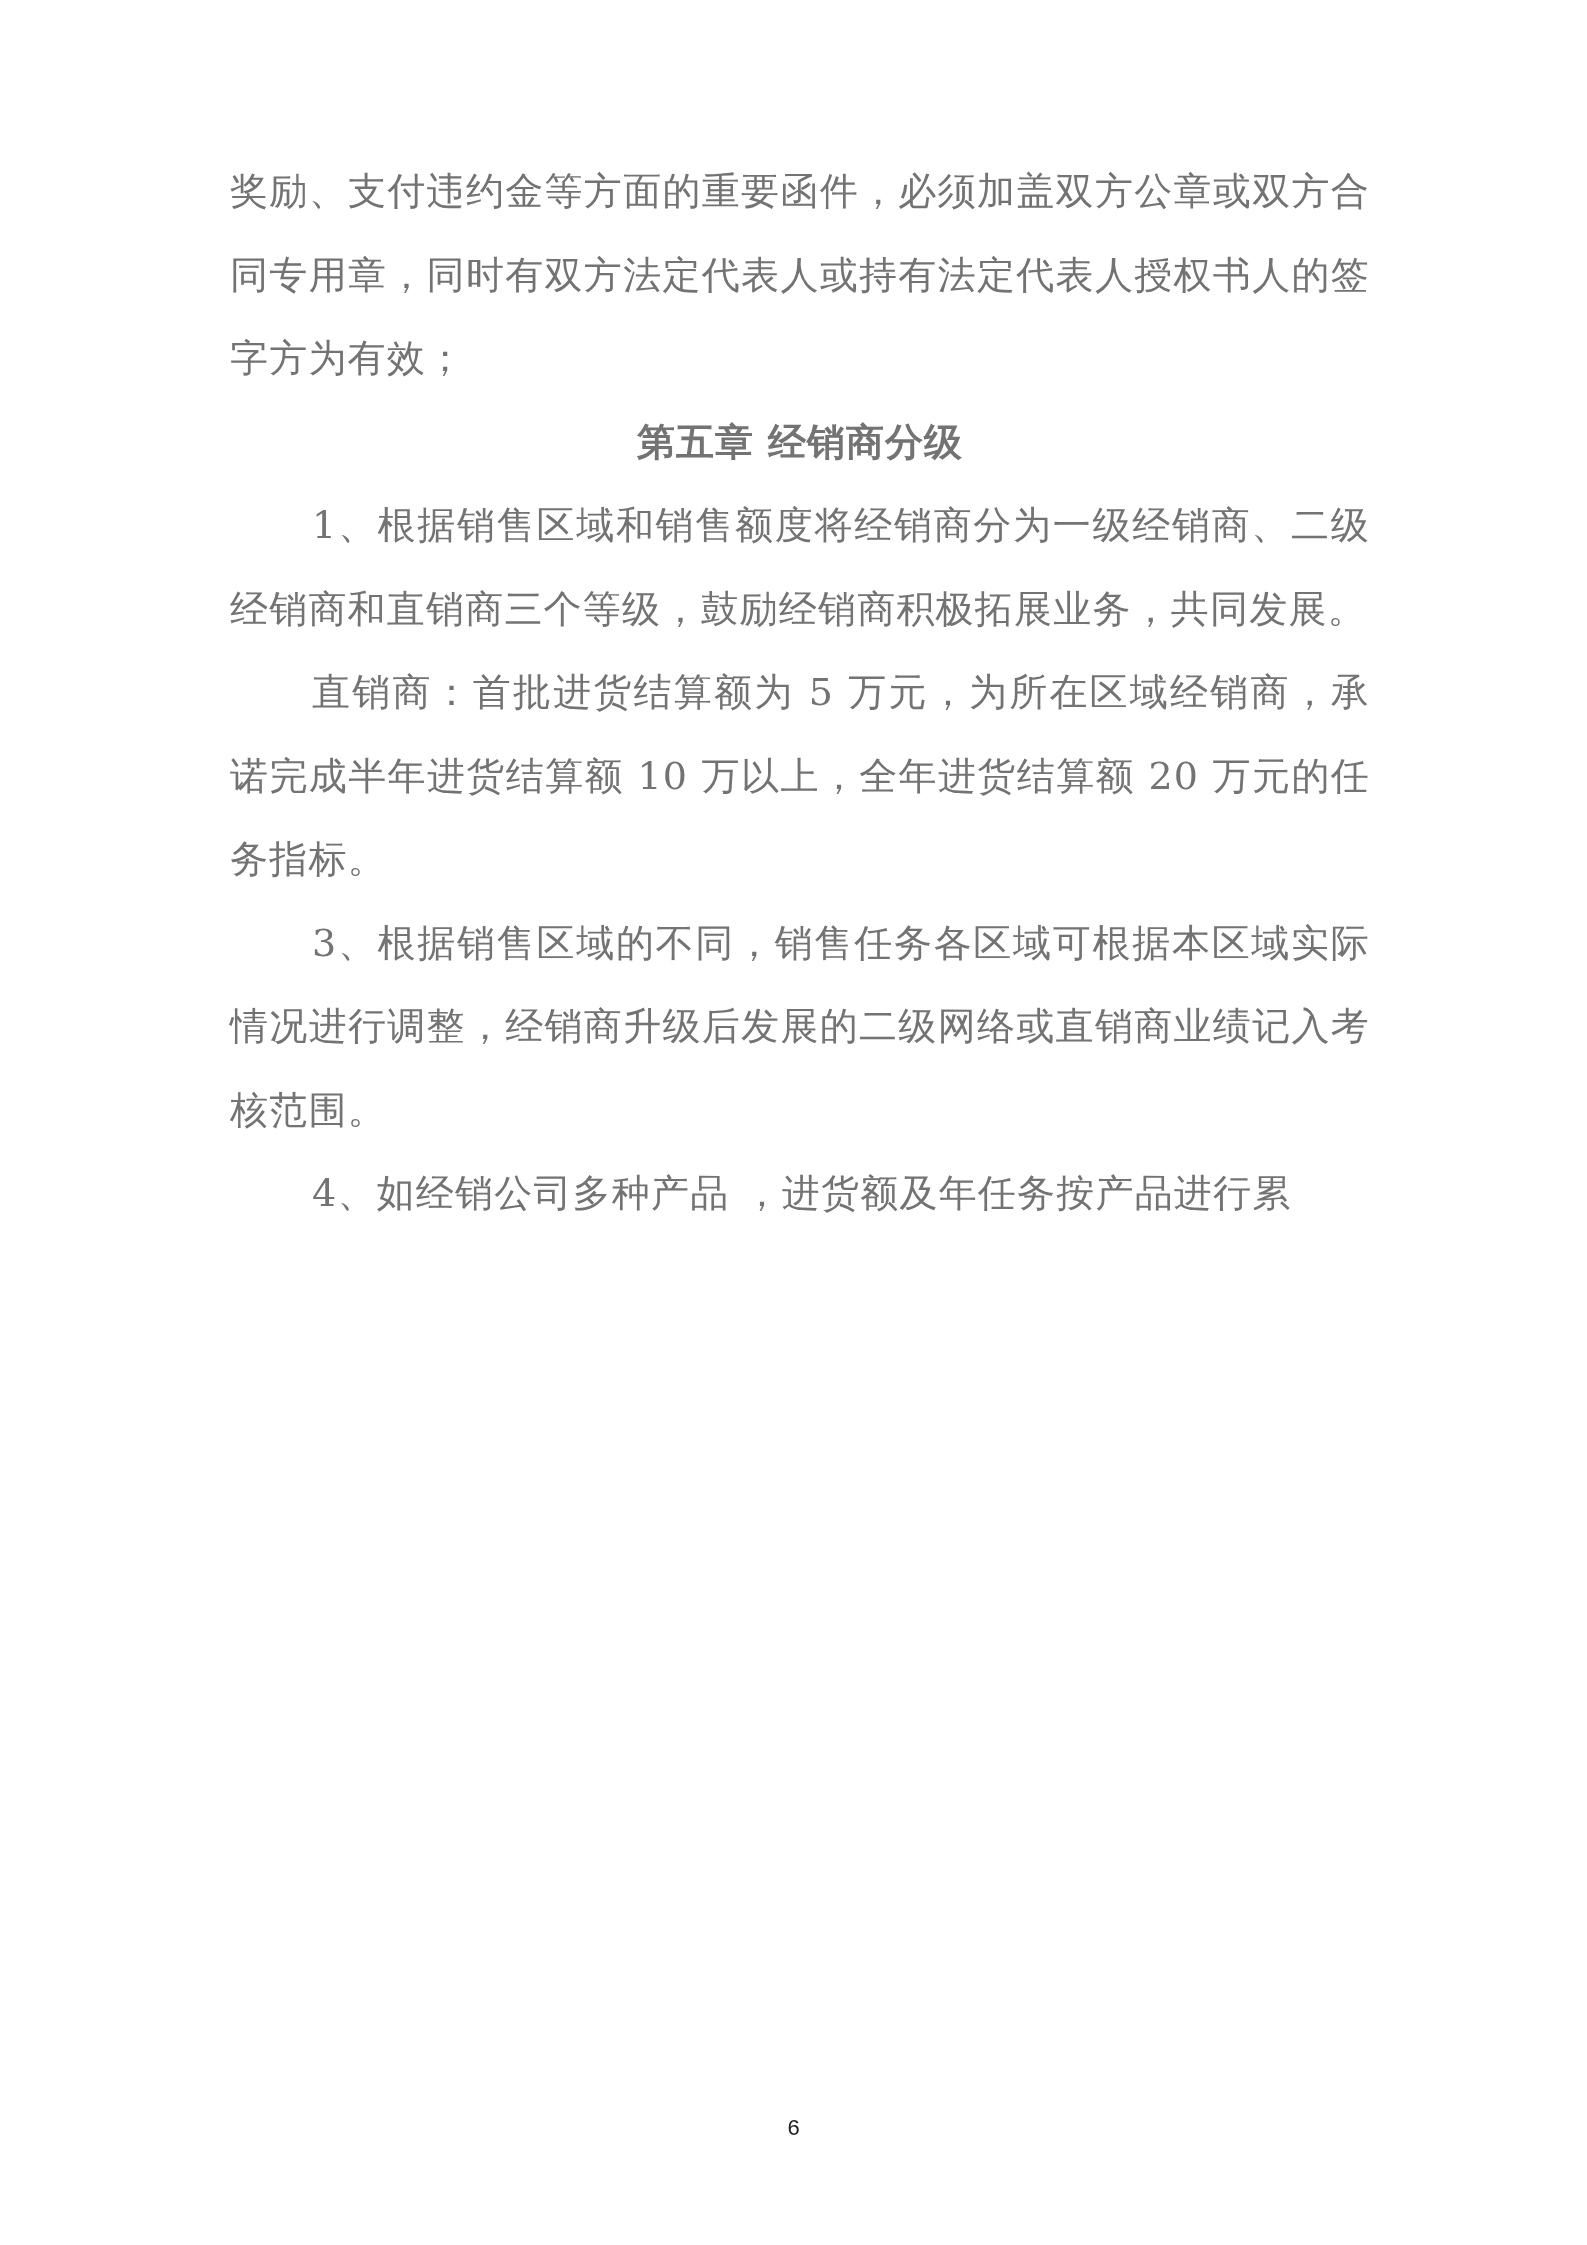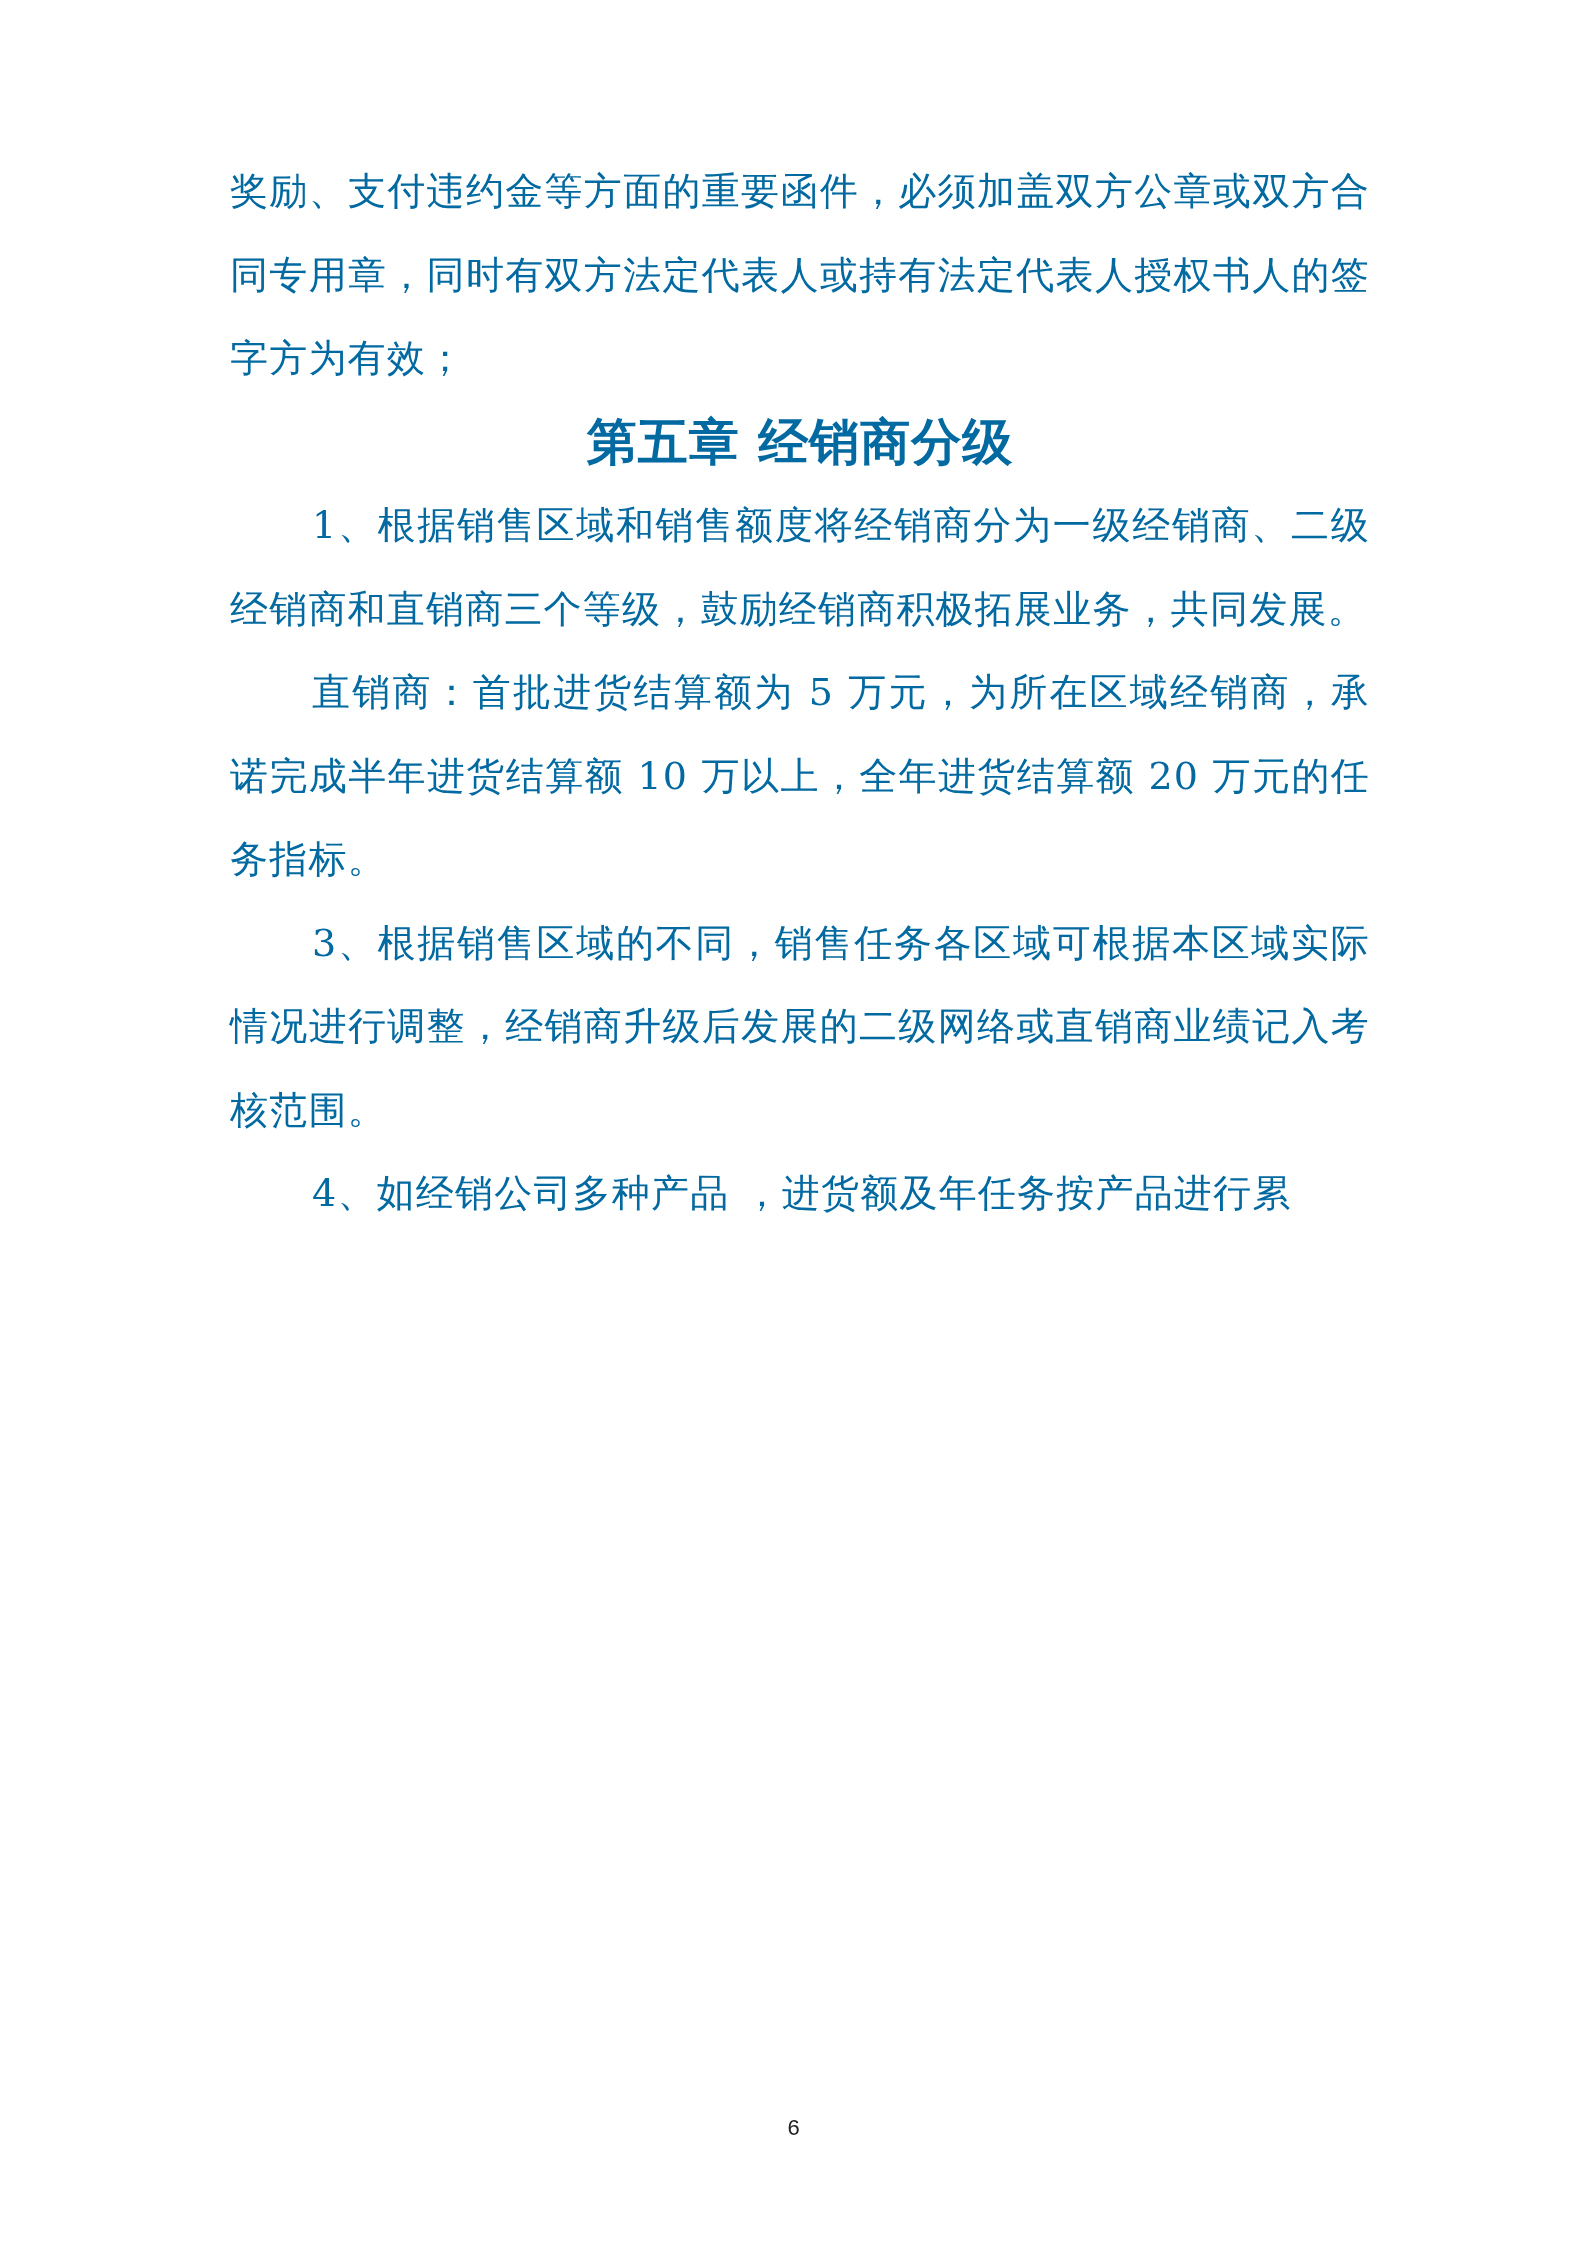--- a/index.html
+++ b/index.html
@@ -13,38 +13,38 @@
       position: relative;
       overflow: hidden;
     }
     .page {
       position: absolute;
       left: 230px;
       top: 150px;
       width: 1140px;
       font-family: "DejaVu Serif", "Liberation Serif", serif;
       font-size: 38px;
-      color: #0369a1;
+      color: #737373;
       line-height: 83.5px;
     }
     .para {
       margin: 0;
       text-align: justify;
       text-align-last: left;
       letter-spacing: 1.2px;
     }
     .indent {
       text-indent: 82px;
     }
     .chapter-title {
       margin: 0;
       text-align: center;
       letter-spacing: 1px;
       font-family: "DejaVu Sans", "Liberation Sans", sans-serif;
-      font-size: 50px;
+      font-size: 38px;
     }
     .page-number {
       position: absolute;
       left: 0;
       width: 1587px;
       top: 2115px;
       text-align: center;
       font-family: "Liberation Sans", "DejaVu Sans", sans-serif;
       font-size: 22px;
       color: #222;

